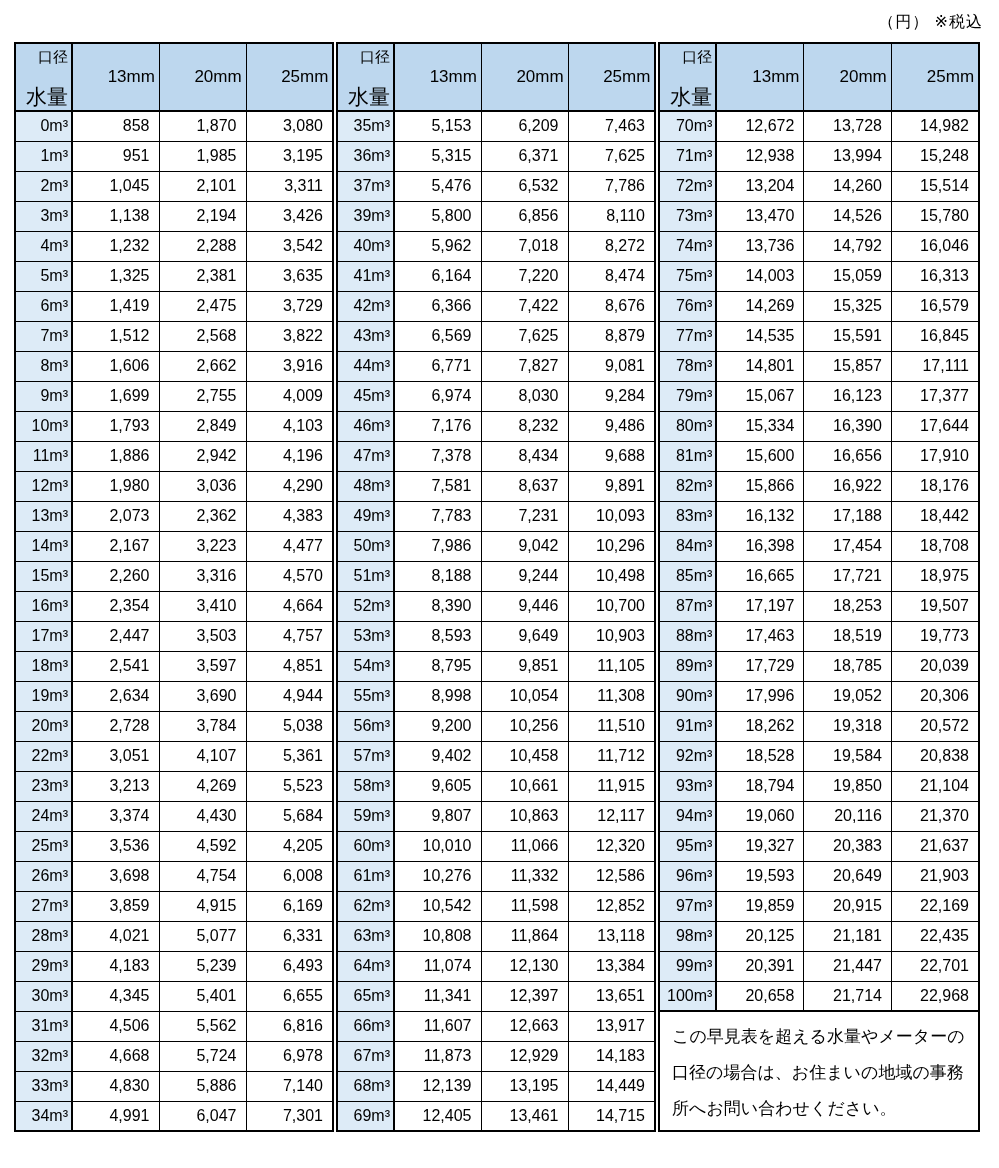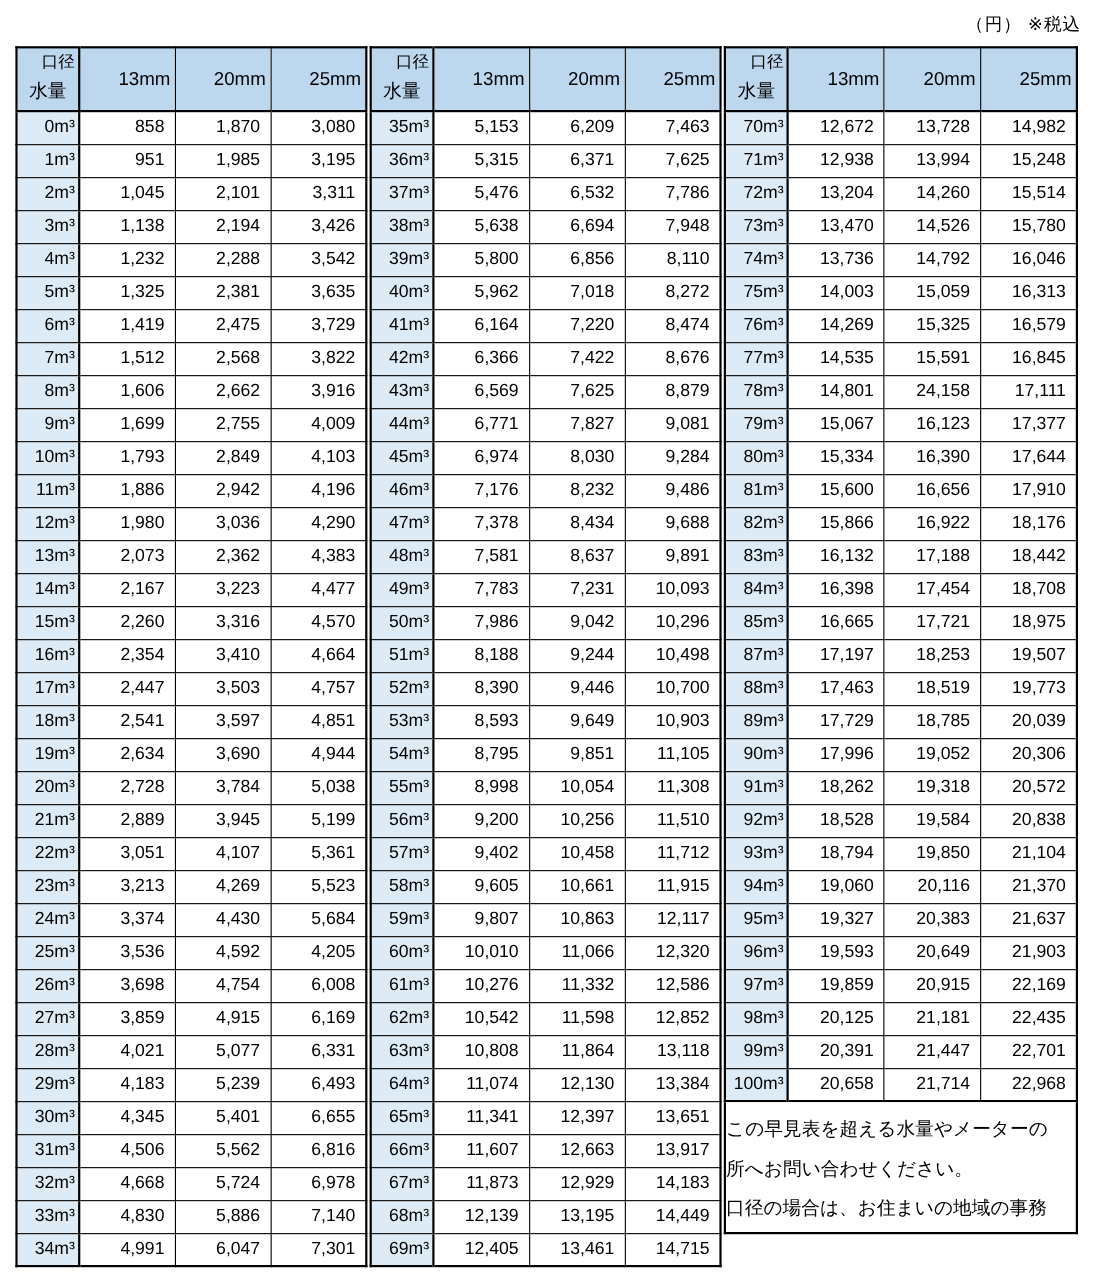--- a/index.html
+++ b/index.html
@@ -24,33 +24,33 @@
 
   table { border-collapse: collapse; table-layout: fixed; border: 2px solid #000; }
   th, td { border: 1px solid #000; padding: 0; font-weight: normal; overflow: hidden; }
 
   thead th {
     background: #BDD7EE; height: 58px; font-size: 17px;
     text-align: center; vertical-align: middle; border-bottom: 2px solid #000; padding-left: 31px;
   }
   th.corner { width: 57px; padding: 2px 3px; vertical-align: top; border-right: 2px solid #000; font-family: Liberation Serif, serif; }
   .c-top { text-align: right; font-size: 15px; line-height: 22px; }
-  .c-bottom { text-align: center; font-size: 17px; line-height: 22px; margin-top: 4px; }
+  .c-bottom { text-align: right; font-size: 21px; line-height: 22px; margin-top: 18px; }
   th.colhead { width: 87px; }
 
   tbody td { height: 30px; font-size: 16px; vertical-align: middle; }
   td.lbl {
     width: 57px; background: #DDEBF7; text-align: right;
     padding-right: 3px; border-right: 2px solid #000;
   }
   td.val { width: 87px; background: #fff; text-align: right; padding-right: 9px; }
 
   .note {
     width: 322px; height: 120px; border: 2px solid #000; border-top: none;
-    padding: 7px 6px 0 0; font-size: 17px; line-height: 36px;
+    padding: 7px 6px 0 12px; font-size: 17px; line-height: 36px;
     background: #fff;
   }
 </style>
 </head>
 <body>
 
 <div class="page">
   <div class="unit-note">（円） ※税込</div>
   <div class="tables" id="tables">
       <div class="group">
@@ -187,26 +187,20 @@
               <td class="val">3,690</td>
               <td class="val">4,944</td>
             </tr>
             <tr>
               <td class="lbl">20m³</td>
               <td class="val">2,728</td>
               <td class="val">3,784</td>
               <td class="val">5,038</td>
             </tr>
             <tr>
-              <td class="lbl">21m³</td>
-              <td class="val">2,889</td>
-              <td class="val">3,945</td>
-              <td class="val">5,199</td>
-            </tr>
-            <tr>
               <td class="lbl">22m³</td>
               <td class="val">3,051</td>
               <td class="val">4,107</td>
               <td class="val">5,361</td>
             </tr>
             <tr>
               <td class="lbl">23m³</td>
               <td class="val">3,213</td>
               <td class="val">4,269</td>
               <td class="val">5,523</td>
@@ -306,26 +300,20 @@
               <td class="val">6,371</td>
               <td class="val">7,625</td>
             </tr>
             <tr>
               <td class="lbl">37m³</td>
               <td class="val">5,476</td>
               <td class="val">6,532</td>
               <td class="val">7,786</td>
             </tr>
             <tr>
-              <td class="lbl">38m³</td>
-              <td class="val">5,638</td>
-              <td class="val">6,694</td>
-              <td class="val">7,948</td>
-            </tr>
-            <tr>
               <td class="lbl">39m³</td>
               <td class="val">5,800</td>
               <td class="val">6,856</td>
               <td class="val">8,110</td>
             </tr>
             <tr>
               <td class="lbl">40m³</td>
               <td class="val">5,962</td>
               <td class="val">7,018</td>
               <td class="val">8,272</td>
@@ -565,21 +553,21 @@
             </tr>
             <tr>
               <td class="lbl">77m³</td>
               <td class="val">14,535</td>
               <td class="val">15,591</td>
               <td class="val">16,845</td>
             </tr>
             <tr>
               <td class="lbl">78m³</td>
               <td class="val">14,801</td>
-              <td class="val">24,158</td>
+              <td class="val">15,857</td>
               <td class="val">17,111</td>
             </tr>
             <tr>
               <td class="lbl">79m³</td>
               <td class="val">15,067</td>
               <td class="val">16,123</td>
               <td class="val">17,377</td>
             </tr>
             <tr>
               <td class="lbl">80m³</td>
@@ -698,18 +686,18 @@
             <tr>
               <td class="lbl">100m³</td>
               <td class="val">20,658</td>
               <td class="val">21,714</td>
               <td class="val">22,968</td>
             </tr>
           </tbody>
         </table>
         <div class="note">
           <div>この早見表を超える水量やメーターの</div>
+          <div>口径の場合は、お住まいの地域の事務</div>
           <div>所へお問い合わせください。</div>
-          <div>口径の場合は、お住まいの地域の事務</div>
         </div>
       </div>
     </div>
 </div>
 
 </body></html>

